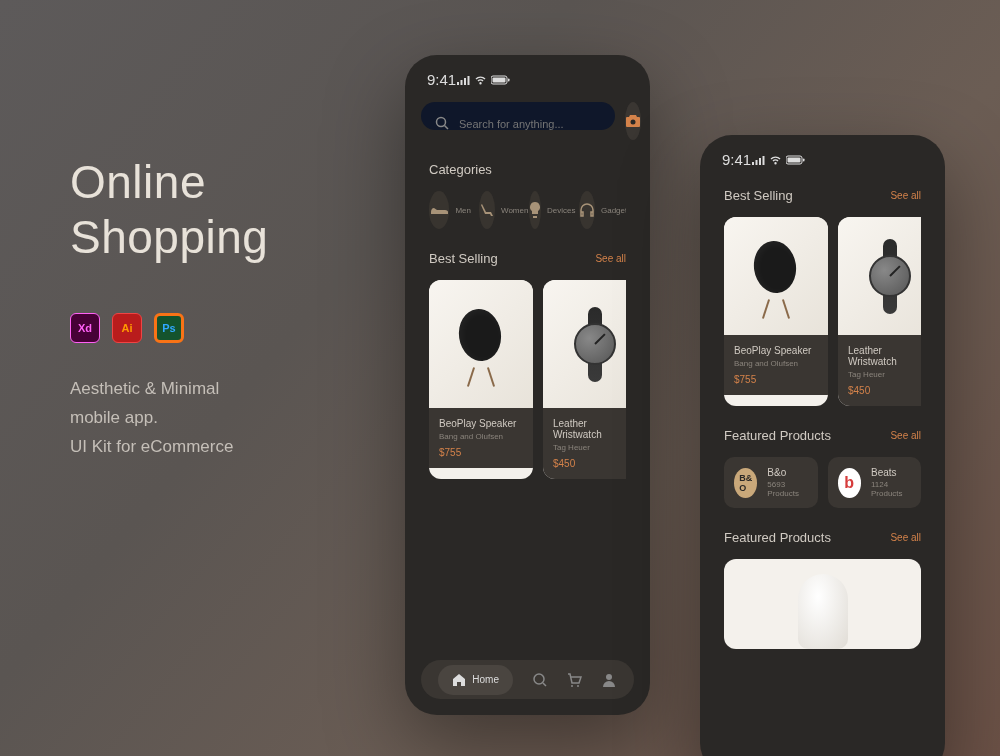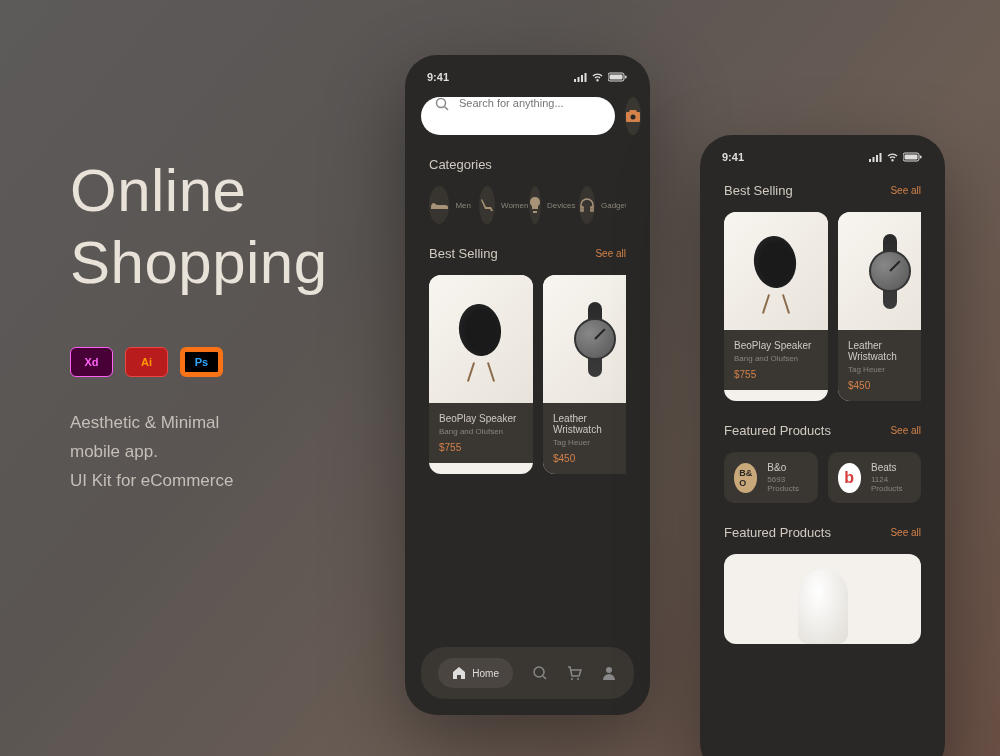--- a/index.html
+++ b/index.html
@@ -1,49 +1,49 @@
 <!DOCTYPE html>
 <html><head>
 <meta charset="utf-8">
 <style>
 *{margin:0;padding:0;box-sizing:border-box;font-family:-apple-system,BlinkMacSystemFont,'Segoe UI',sans-serif;-webkit-font-smoothing:antialiased}
 body{width:1000px;height:756px;background:linear-gradient(130deg,#5d5a5a 0%,#5a5552 35%,#6b5d54 65%,#6b5146 100%);overflow:hidden;position:relative;color:#e8e2d9}
 .left{position:absolute;left:70px;top:155px;width:300px}
-.title{font-size:60px;font-weight:300;line-height:1.2;color:#e8e2d9;letter-spacing:.5px}
+.title{font-size:46px;font-weight:300;line-height:1.2;color:#e8e2d9;letter-spacing:.5px}
 .tools{display:flex;gap:12px;margin-top:48px}
-.tool{width:43px;height:30px;border-radius:6px;display:flex;align-items:center;justify-content:center;font-size:11px;font-weight:600}
+.tool{width:30px;height:30px;border-radius:6px;display:flex;align-items:center;justify-content:center;font-size:11px;font-weight:600}
 .xd{background:#470137;border:1px solid #ff61f6;color:#ff61f6}
 .ai{background:#b91c1c;border:1px solid #ef4444;color:#ff9a00}
-.ps{background:#000000;border:5px solid #f97316;color:#31a8ff}
+.ps{background:#14532d;border:3px solid #f97316;color:#31a8ff}
 .desc{margin-top:32px;font-size:17px;font-weight:300;line-height:1.7;color:#c5bfb8}
 .phone{position:absolute;width:245px;background:#2a2826;border-radius:32px;box-shadow:0 30px 80px rgba(0,0,0,.4)}
 .p1{left:405px;top:55px;height:660px}
 .p2{left:700px;top:135px;height:640px;overflow:hidden}
-.status{display:flex;justify-content:space-between;align-items:center;padding:16px 22px 10px;font-size:11px;color:#ddd;font-weight:700}
+.status{display:flex;align-items:center;padding:16px 22px 10px;font-size:15px;color:#ddd;font-weight:400}
 .sicons{display:flex;gap:4px;align-items:center}
 .search-row{display:flex;gap:10px;padding:0 16px;margin-top:4px}
-.search{flex:1;background:#ffffff;border-radius:22px;height:38px;display:flex;align-items:flex-start;padding:0 14px;gap:10px}
+.search{flex:1;background:#0f172a;border-radius:22px;height:28px;display:flex;align-items:flex-end;padding:0 14px;gap:10px}
 .search input{background:none;border:none;outline:none;color:#888;font-size:11px;flex:1}
 .cam{width:38px;height:38px;background:#3a3632;border-radius:50%;display:flex;align-items:center;justify-content:center}
 .sec{padding:0 24px;margin-top:22px}
 .sec-h{display:flex;justify-content:space-between;align-items:center;margin-bottom:14px}
 .sec-t{font-size:13px;color:#d0cac2;font-weight:400}
 .see{font-size:10px;color:#d4824a}
 .cats{display:flex;gap:8px;overflow:hidden}
 .cat{display:flex;flex-direction:row;align-items:center;gap:6px;min-width:42px}
 .cat-i{width:38px;height:38px;background:#38342f;border-radius:50%;display:flex;align-items:center;justify-content:center}
 .cat-l{font-size:8px;color:#8a847c}
 .cards{display:flex;gap:10px;overflow:hidden}
 .card{background:#f4f1ec;border-radius:12px;width:104px;overflow:hidden;flex-shrink:0}
 .card-img{height:128px;background:linear-gradient(135deg,#f8f5f0,#e8e3da);display:flex;align-items:center;justify-content:center;position:relative}
 .card-b{padding:10px;background:#3a3632}
 .card-t{font-size:10px;color:#d0cac2;font-weight:400}
 .card-s{font-size:8px;color:#8a847c;margin-top:3px}
 .card-p{font-size:10px;color:#d4824a;margin-top:6px;font-weight:500}
-.navbar{position:absolute;bottom:16px;left:16px;right:16px;height:52px;background:#3a3632;border-radius:24px;display:flex;align-items:center;justify-content:space-around;padding:0 8px}
+.navbar{position:absolute;bottom:16px;left:16px;right:16px;height:39px;background:#3a3632;border-radius:24px;display:flex;align-items:center;justify-content:space-around;padding:0 8px}
 .nav-active{background:#4a4540;border-radius:20px;padding:8px 14px;display:flex;align-items:center;gap:6px;font-size:10px;color:#ddd}
 .brands{display:flex;gap:10px}
 .brand{flex:1;background:#3a3632;border-radius:10px;padding:10px;display:flex;align-items:center;gap:10px}
 .brand-i{width:30px;height:30px;border-radius:50%;display:flex;align-items:center;justify-content:center;font-size:9px;font-weight:600}
 .brand-t{font-size:10px;color:#d0cac2}
 .brand-s{font-size:8px;color:#8a847c;margin-top:2px}
 .fcards{display:flex;gap:10px}
 .fcard{flex:1;background:#f4f1ec;border-radius:12px;height:90px;position:relative;overflow:hidden}
 .badge{position:absolute;top:8px;left:8px;background:#2a2826;color:#ddd;font-size:8px;padding:3px 8px;border-radius:10px}
 svg{display:block}

